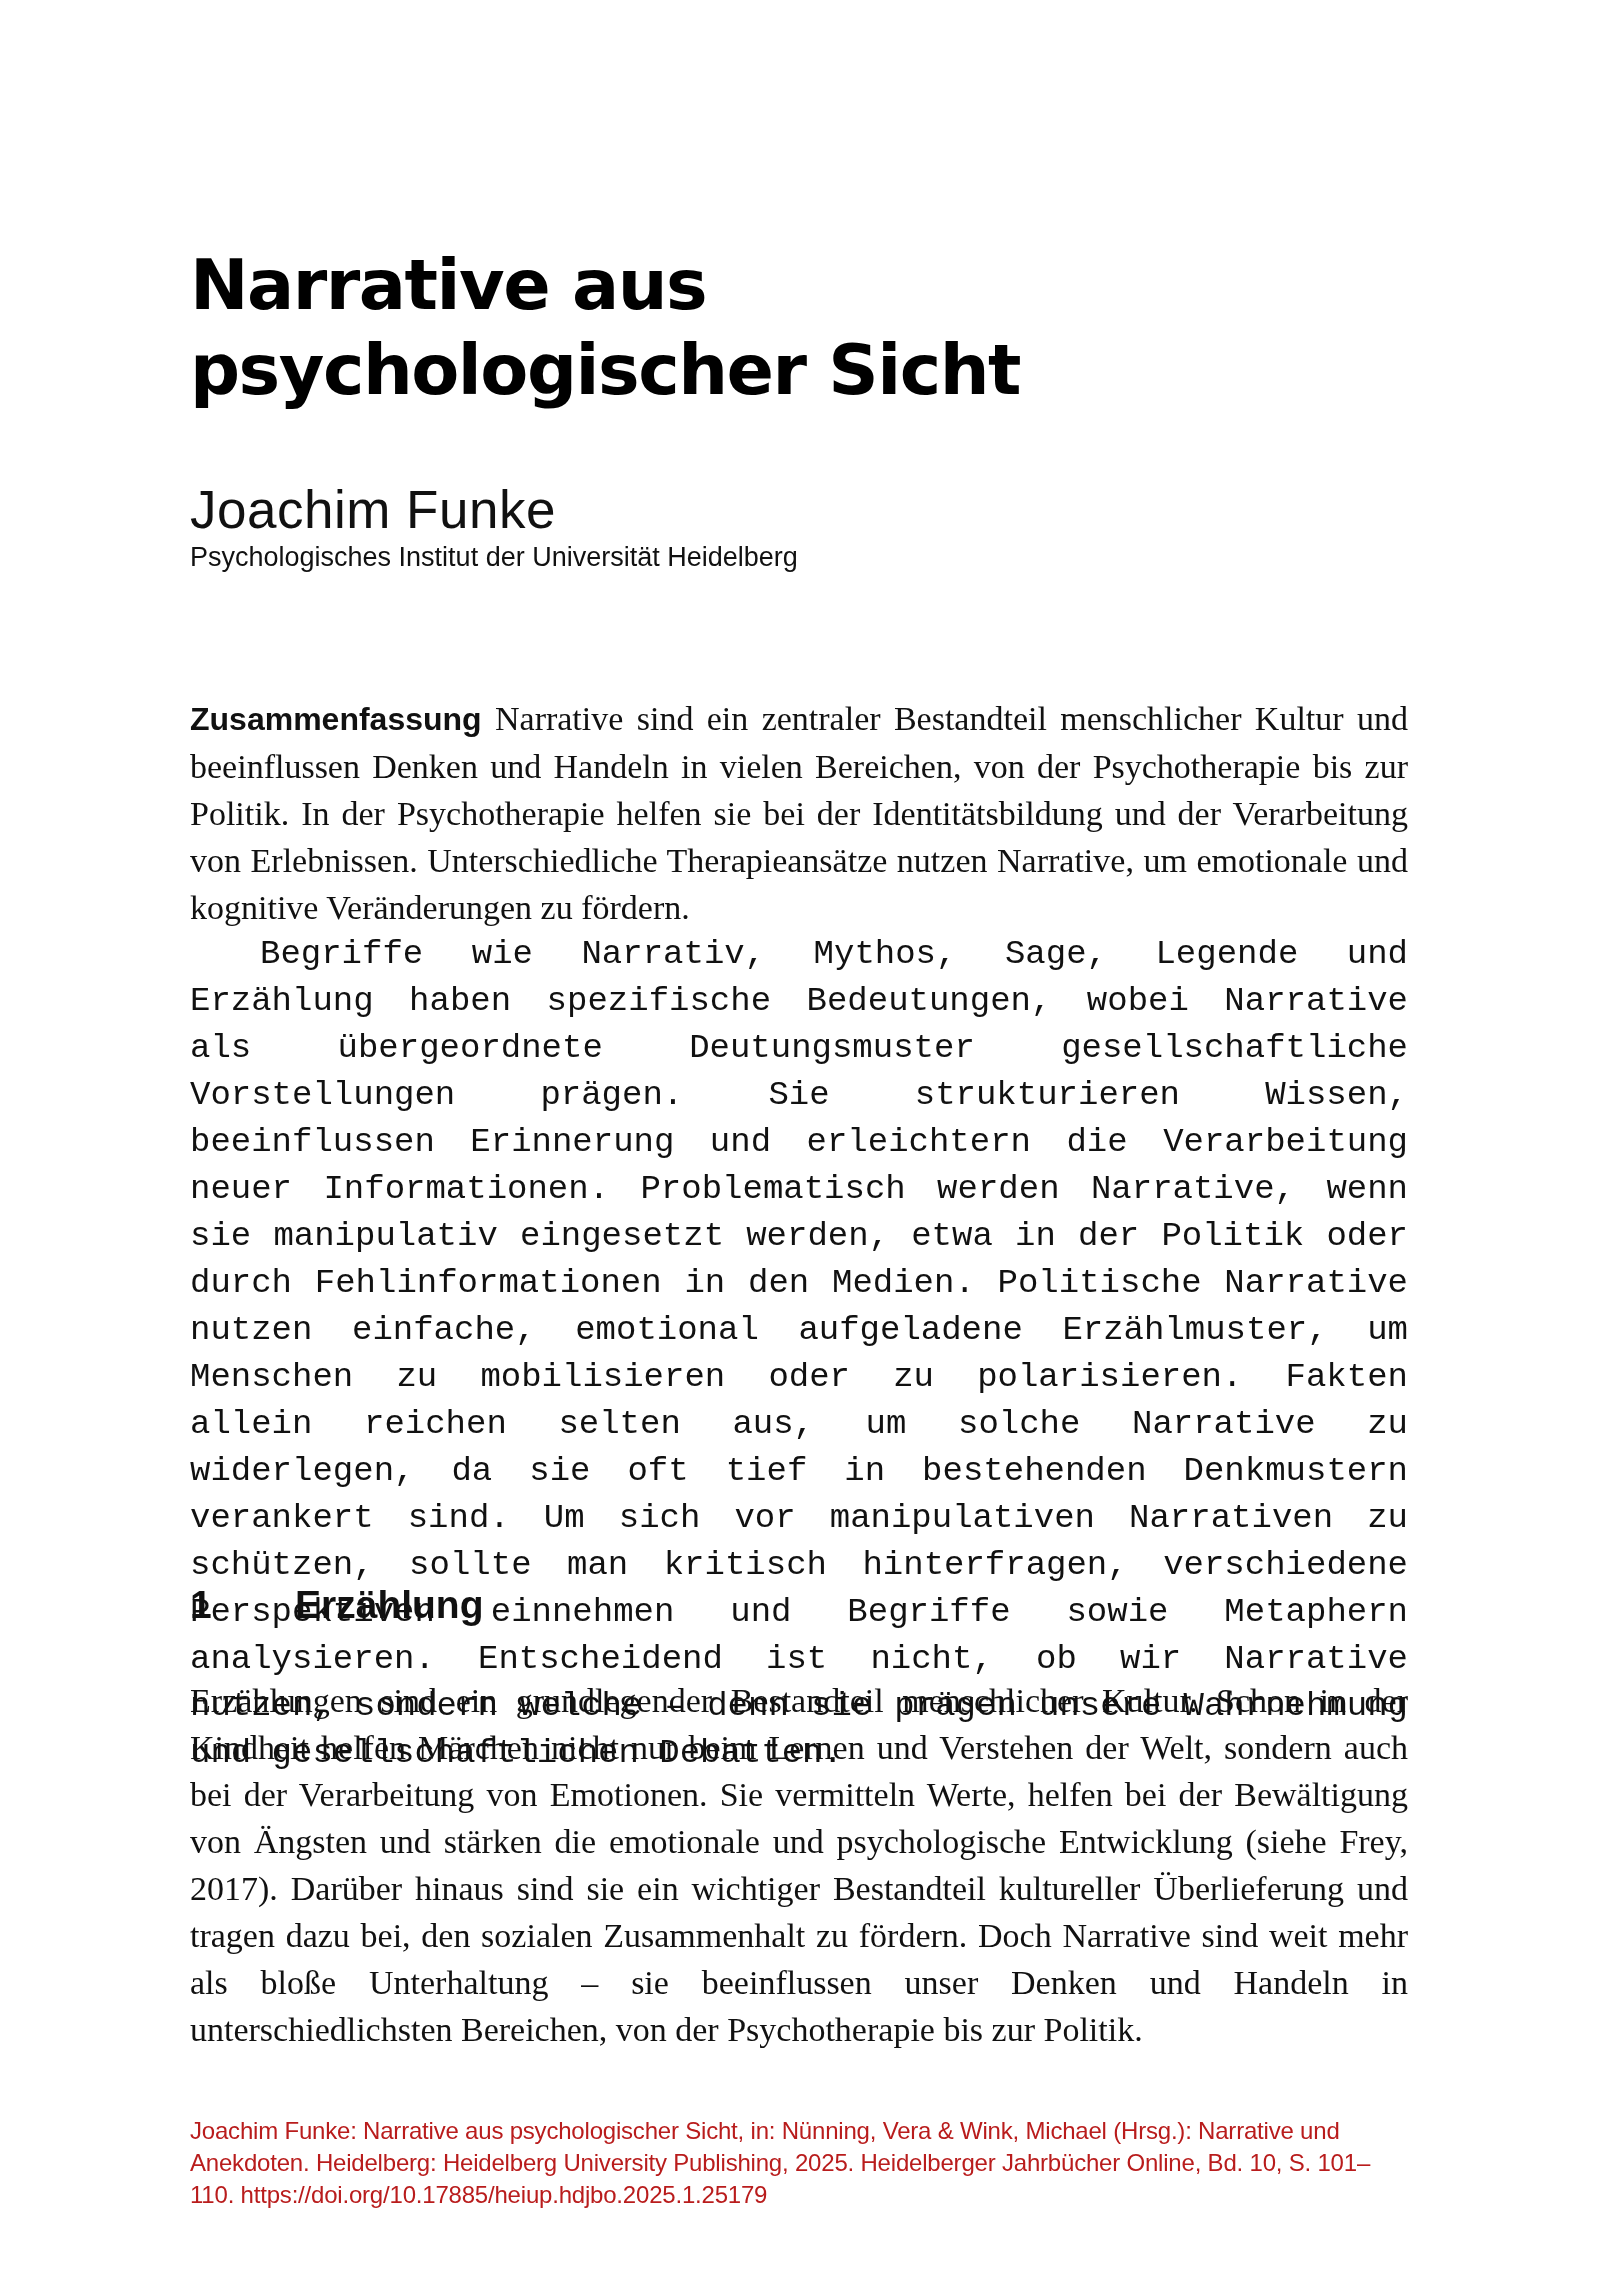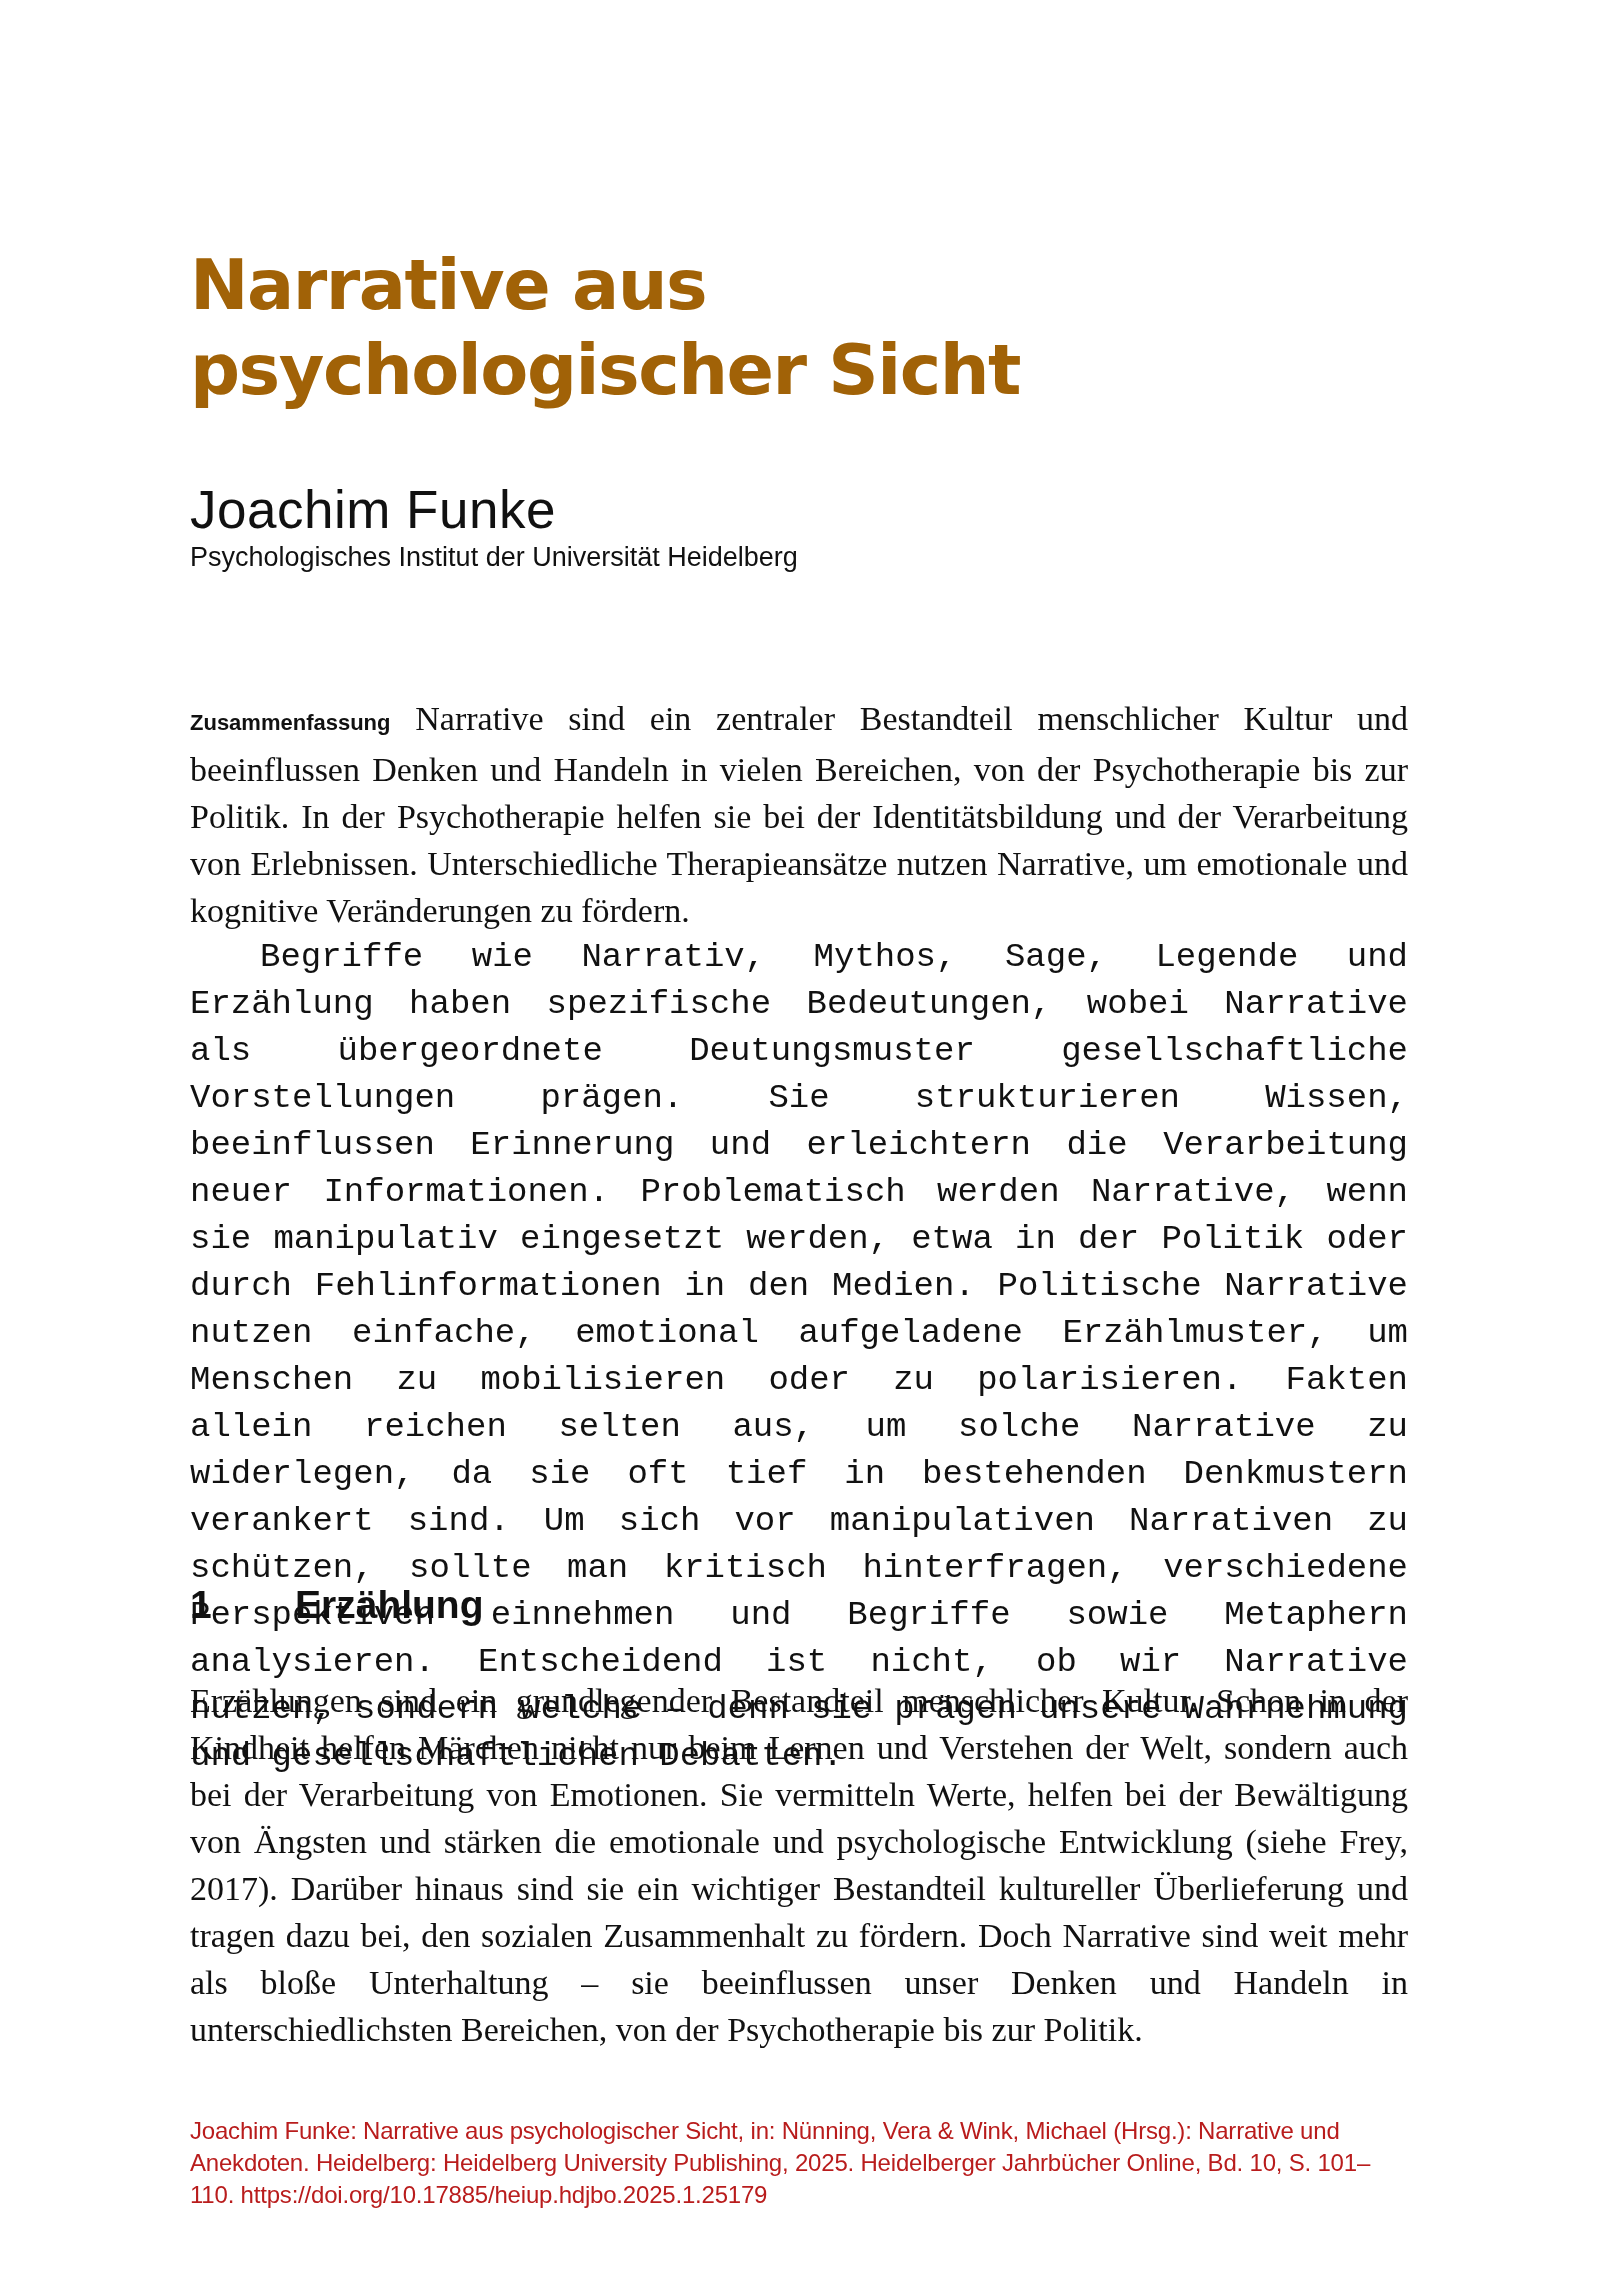--- a/index.html
+++ b/index.html
@@ -23,21 +23,21 @@
     .title {
       position: absolute;
       left: 0;
       top: 243px;
       margin: 0;
       font-family: "DejaVu Sans", sans-serif;
       font-weight: bold;
       font-size: 70px;
       line-height: 85px;
       letter-spacing: -1.5px;
-      color: #a16207;
+      color: #000000;
       width: 1067px;
     }
     .author {
       position: absolute;
       left: 0;
       top: 483px;
       font-family: "Liberation Sans", sans-serif;
       font-size: 53px;
       line-height: 54px;
       color: #111;
@@ -67,21 +67,21 @@
     .abstract p {
       margin: 0;
     }
     .abstract p.indent {
       text-indent: 70px;
       font-family: Liberation Mono, monospace;
     }
     .abstract-label {
       font-family: "Liberation Sans", sans-serif;
       font-weight: bold;
-      font-size: 22px;
+      font-size: 32px;
     }
     .section-heading {
       position: absolute;
       left: 0;
       top: 1580px;
       margin: 0;
       font-family: "Liberation Sans", sans-serif;
       font-weight: bold;
       font-size: 39px;
       line-height: 49px;

